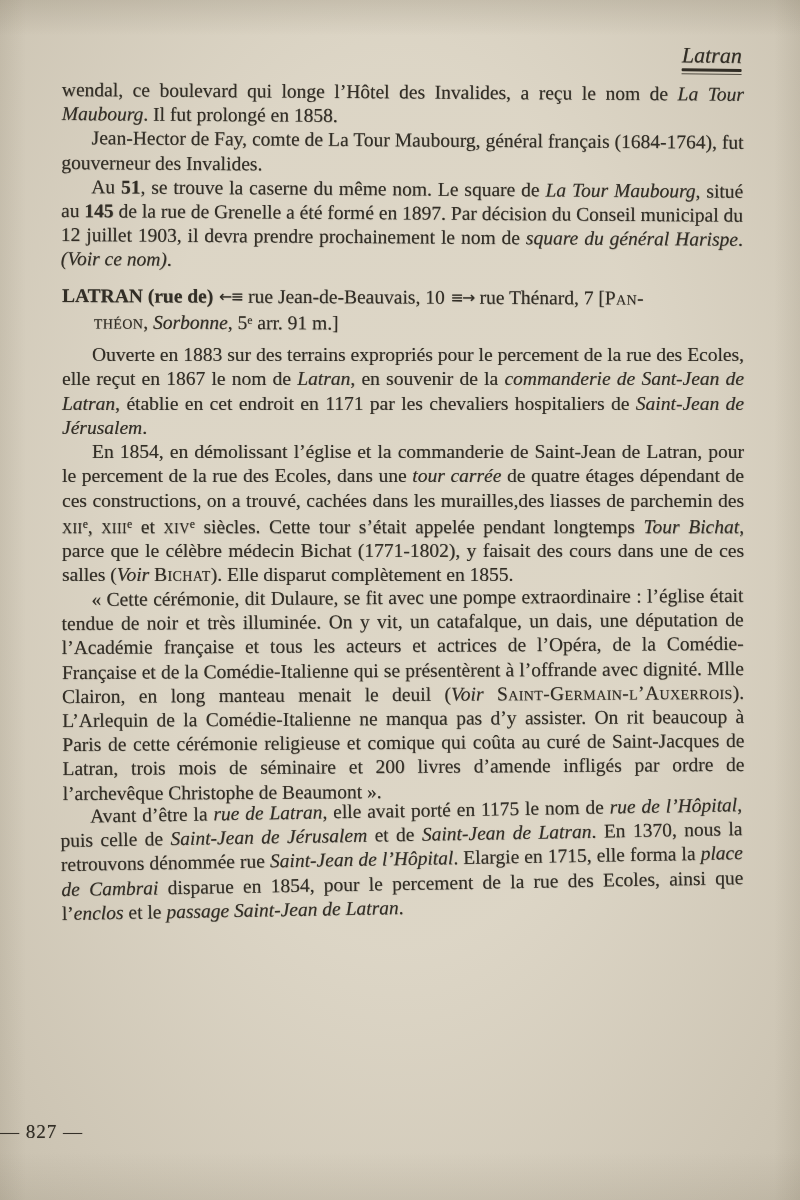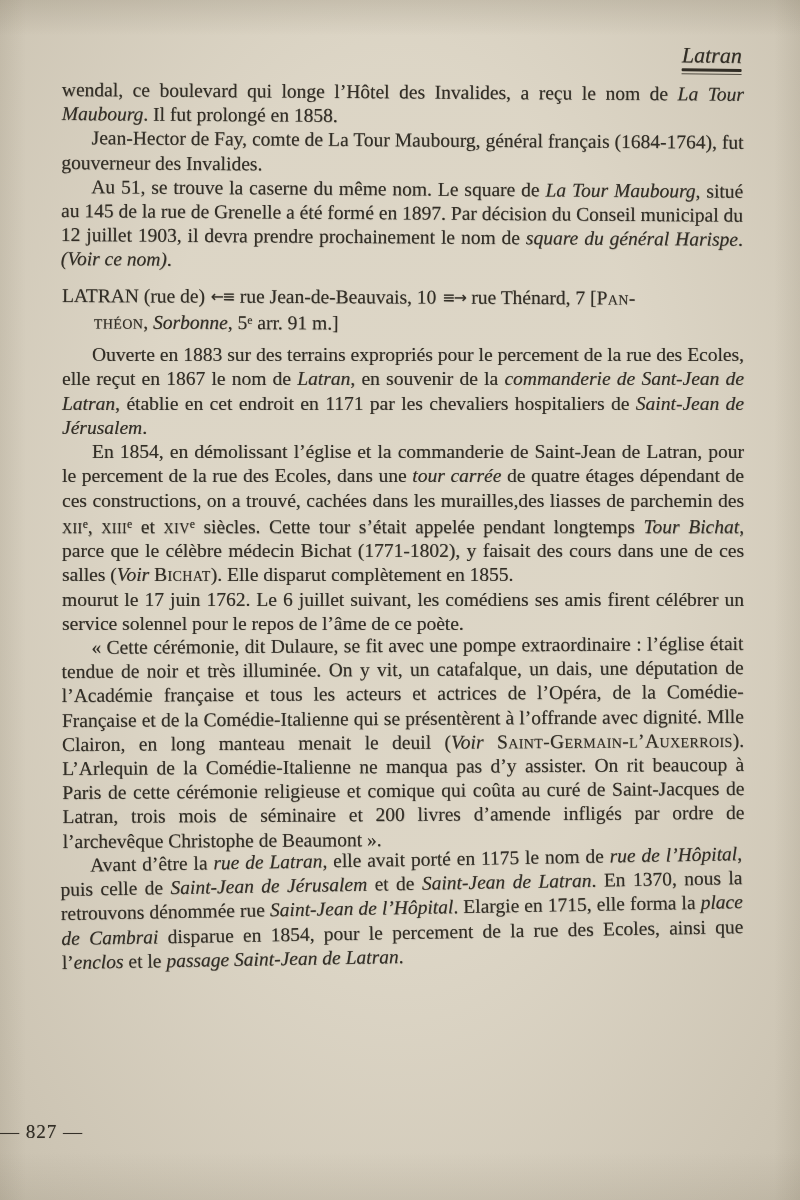--- a/index.html
+++ b/index.html
@@ -39,21 +39,21 @@
   .quote{
     text-align:center;font-size:14.5px;line-height:18px;
     margin:12px 0 16px 0;letter-spacing:0.2px;
   }
   .page-number{
     position:absolute;top:1121px;left:0;width:100%;
     font-size:19px;letter-spacing:1px;
     text-shadow:0.3px 0.3px 0.7px rgba(40,36,28,0.5);
   }
   .seg-i{font-style:italic;}
-  .seg-b{font-weight:normal;}
+  .seg-b{font-weight:bold;}
   .seg-sc{font-variant:small-caps;letter-spacing:0.4px;}
   .seg-sup{font-size:0.6em;vertical-align:0.45em;}
   .seg-arrow{
     font-family:"DejaVu Sans",sans-serif;
     font-size:0.8em;letter-spacing:-1.5px;vertical-align:1px;padding:0 1px;
   }
 </style>
 </head>
 <body>
 
@@ -75,21 +75,20 @@
 
     <div class="entry">
       <div class="entry-line1"><span class="seg-b">LATRAN (rue de) </span><span class="seg-arrow">←≡</span><span> rue Jean-de-Beauvais, 10 </span><span class="seg-arrow">≡→</span><span> rue Thénard, 7 [</span><span class="seg-sc">Pan-</span></div>
       <div class="entry-line2"><span class="seg-sc">théon</span><span>, </span><span class="seg-i">Sorbonne</span><span>, 5</span><span class="seg-sup">e</span><span> arr. 91 m.]</span></div>
     </div>
 
     <p class="para ind"><span>Ouverte en 1883 sur des terrains expropriés pour le percement de la rue des Ecoles, elle reçut en 1867 le nom de </span><span class="seg-i">Latran</span><span>, en souvenir de la </span><span class="seg-i">commanderie de Sant-Jean de Latran</span><span>, établie en cet endroit en 1171 par les chevaliers hospitaliers de </span><span class="seg-i">Saint-Jean de Jérusalem</span><span>.</span></p>
     <p class="para ind"><span>En 1854, en démolissant l’église et la commanderie de Saint-Jean de Latran, pour le percement de la rue des Ecoles, dans une </span><span class="seg-i">tour carrée</span><span> de quatre étages dépendant de ces constructions, on a trouvé, cachées dans les murailles,des liasses de parchemin des </span><span class="seg-sc">xii</span><span class="seg-sup">e</span><span>, </span><span class="seg-sc">xiii</span><span class="seg-sup">e</span><span> et </span><span class="seg-sc">xiv</span><span class="seg-sup">e</span><span> siècles. Cette tour s’était appelée pendant longtemps </span><span class="seg-i">Tour Bichat</span><span>, parce que le célèbre médecin Bichat (1771-1802), y faisait des cours dans une de ces salles (</span><span class="seg-i">Voir</span><span> </span><span class="seg-sc">Bichat</span><span>). Elle disparut complètement en 1855.</span></p>
 
 
-    <p class="para"><span>mourut le 17 juin 1762. Le 6 juillet suivant, les comédiens ses amis firent célébrer un service solennel pour le repos de l’âme de ce poète.</span></p>
     <p class="para ind tilt-b"><span>« Cette cérémonie, dit Dulaure, se fit avec une pompe extraordinaire : l’église était tendue de noir et très illuminée. On y vit, un catafalque, un dais, une députation de l’Académie française et tous les acteurs et actrices de l’Opéra, de la Comédie-Française et de la Comédie-Italienne qui se présentèrent à l’offrande avec dignité. Mlle Clairon, en long manteau menait le deuil (</span><span class="seg-i">Voir</span><span> </span><span class="seg-sc">Saint-Germain-l’Auxerrois</span><span>). L’Arlequin de la Comédie-Italienne ne manqua pas d’y assister. On rit beaucoup à Paris de cette cérémonie religieuse et comique qui coûta au curé de Saint-Jacques de Latran, trois mois de séminaire et 200 livres d’amende infligés par ordre de l’archevêque Christophe de Beaumont ».</span></p>
     <p class="para ind tilt-c"><span>Avant d’être la </span><span class="seg-i">rue de Latran</span><span>, elle avait porté en 1175 le nom de </span><span class="seg-i">rue de l’Hôpital</span><span>, puis celle de </span><span class="seg-i">Saint-Jean de Jérusalem</span><span> et de </span><span class="seg-i">Saint-Jean de Latran</span><span>. En 1370, nous la retrouvons dénommée rue </span><span class="seg-i">Saint-Jean de l’Hôpital</span><span>. Elargie en 1715, elle forma la </span><span class="seg-i">place de Cambrai</span><span> disparue en 1854, pour le percement de la rue des Ecoles, ainsi que l’</span><span class="seg-i">enclos</span><span> et le </span><span class="seg-i">passage Saint-Jean de Latran</span><span>.</span></p>
 
   </div>
 
   <div class="page-number">— 827 —</div>
 
 </div>
 
 </body></html>

